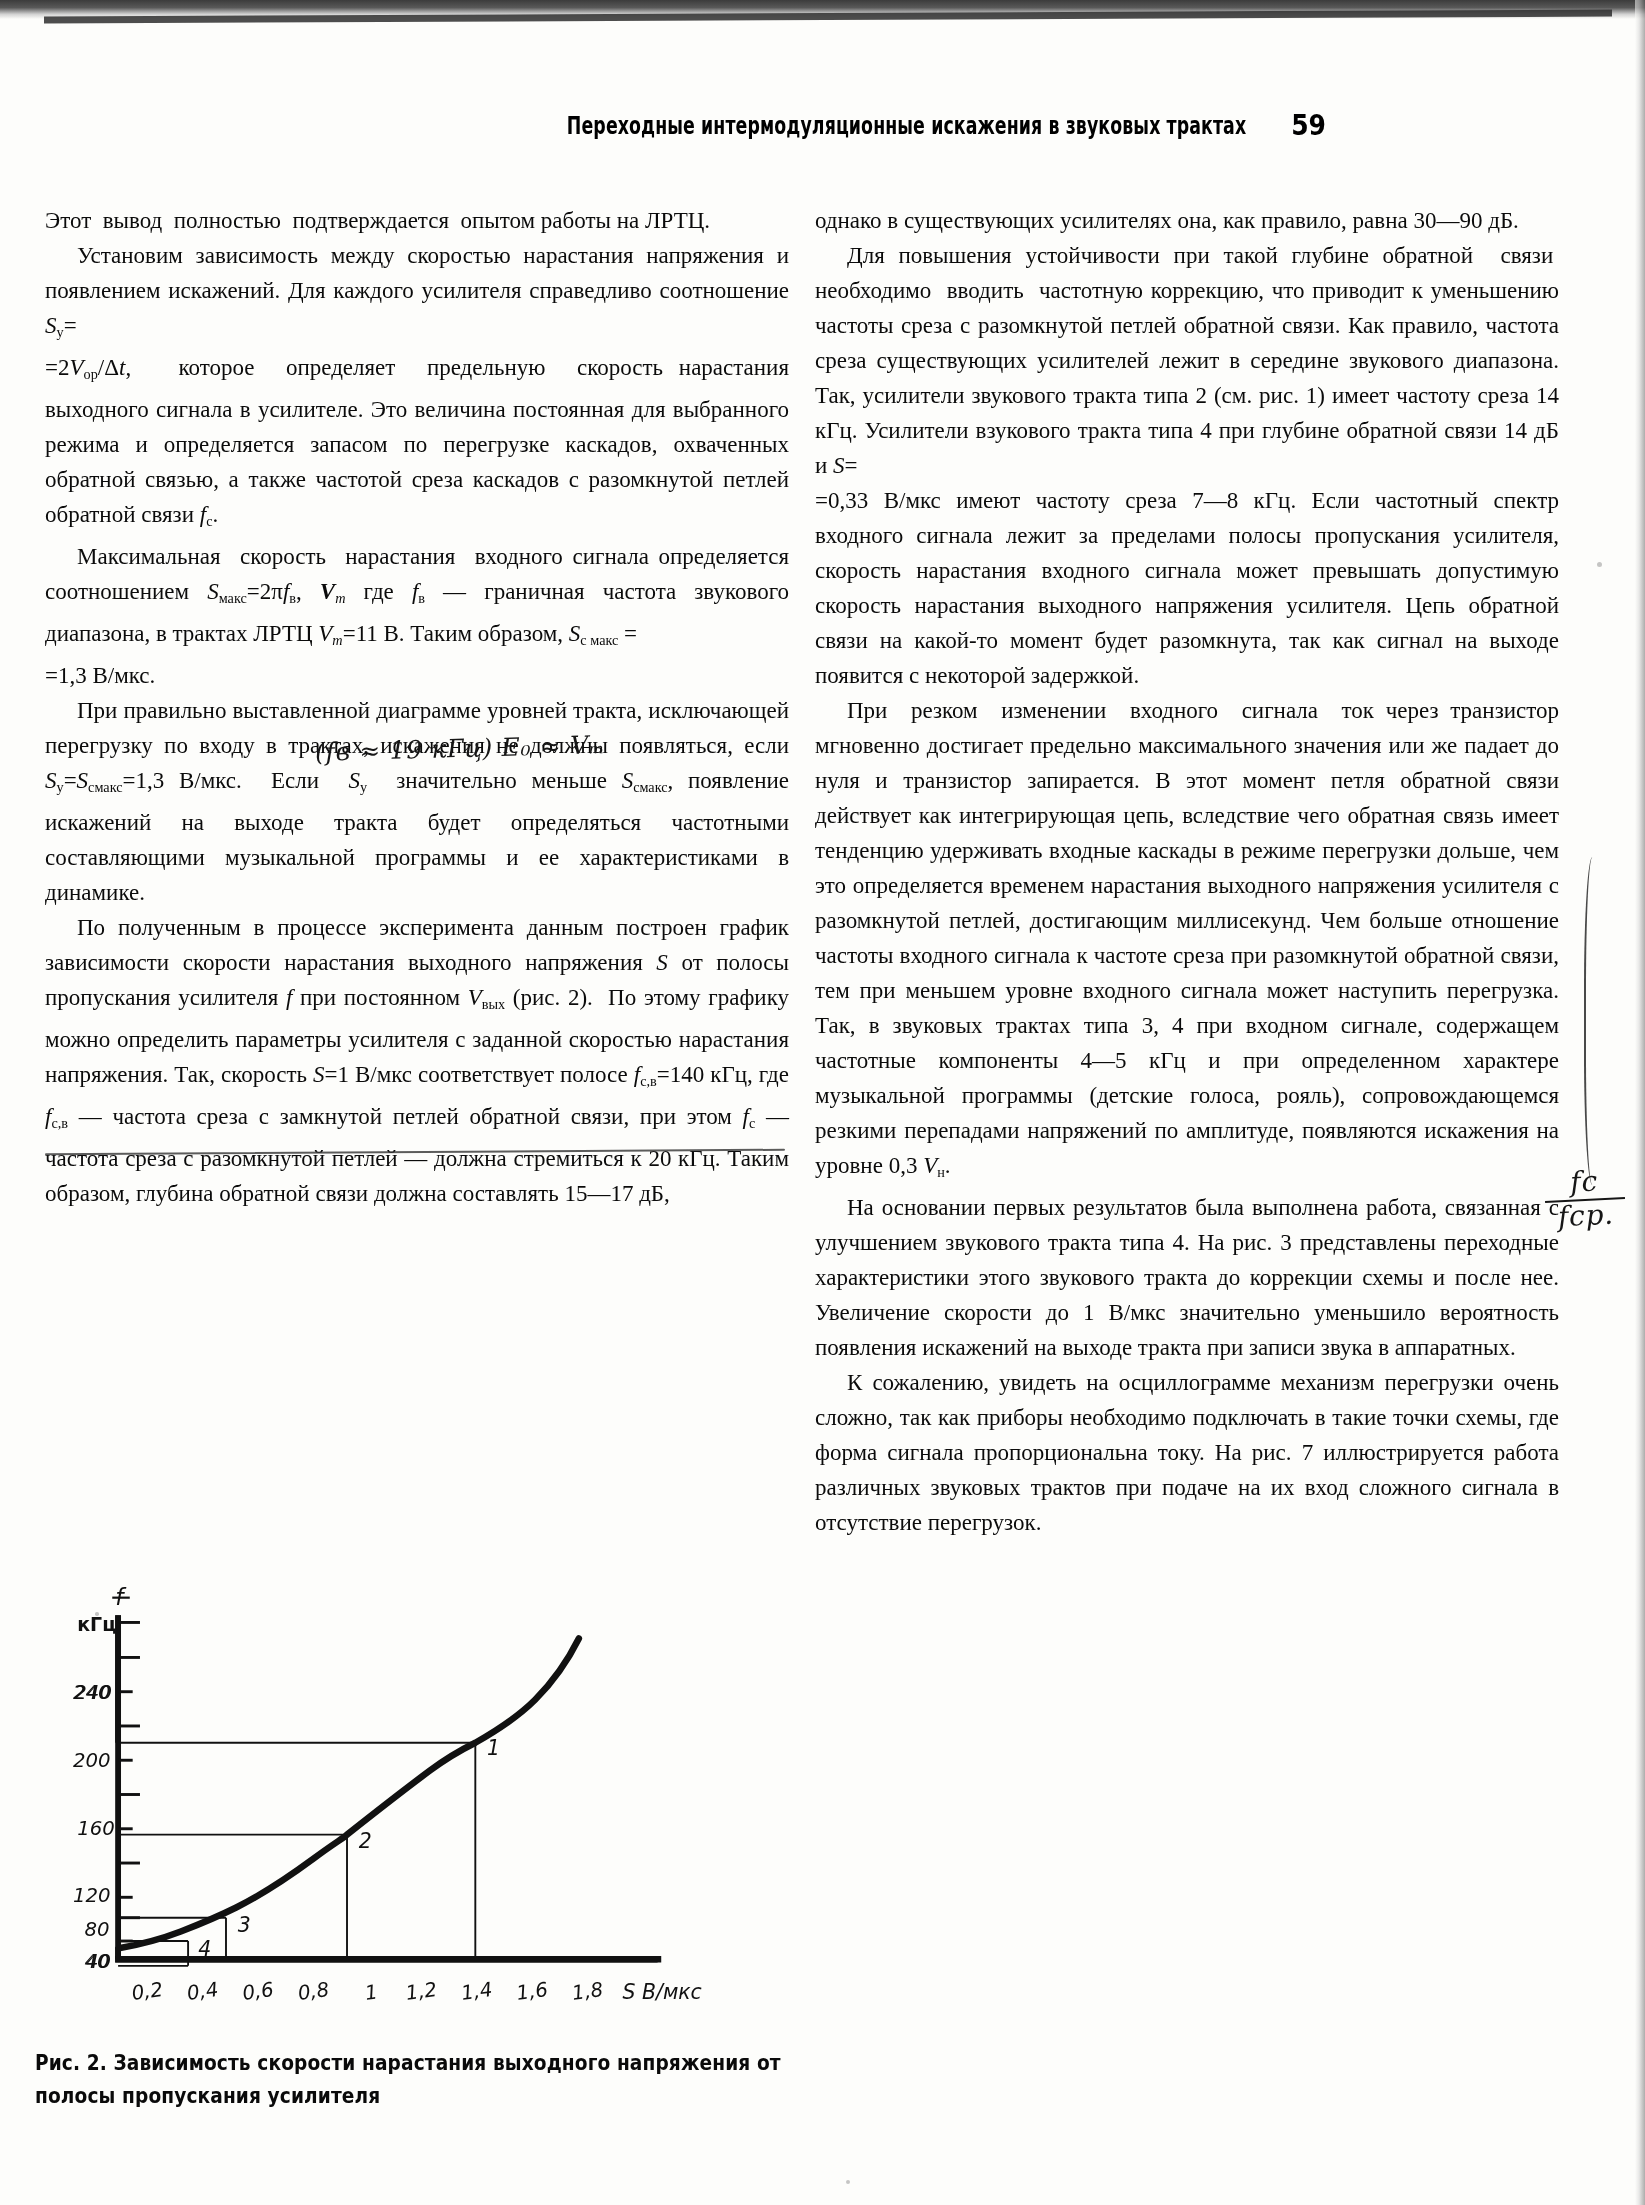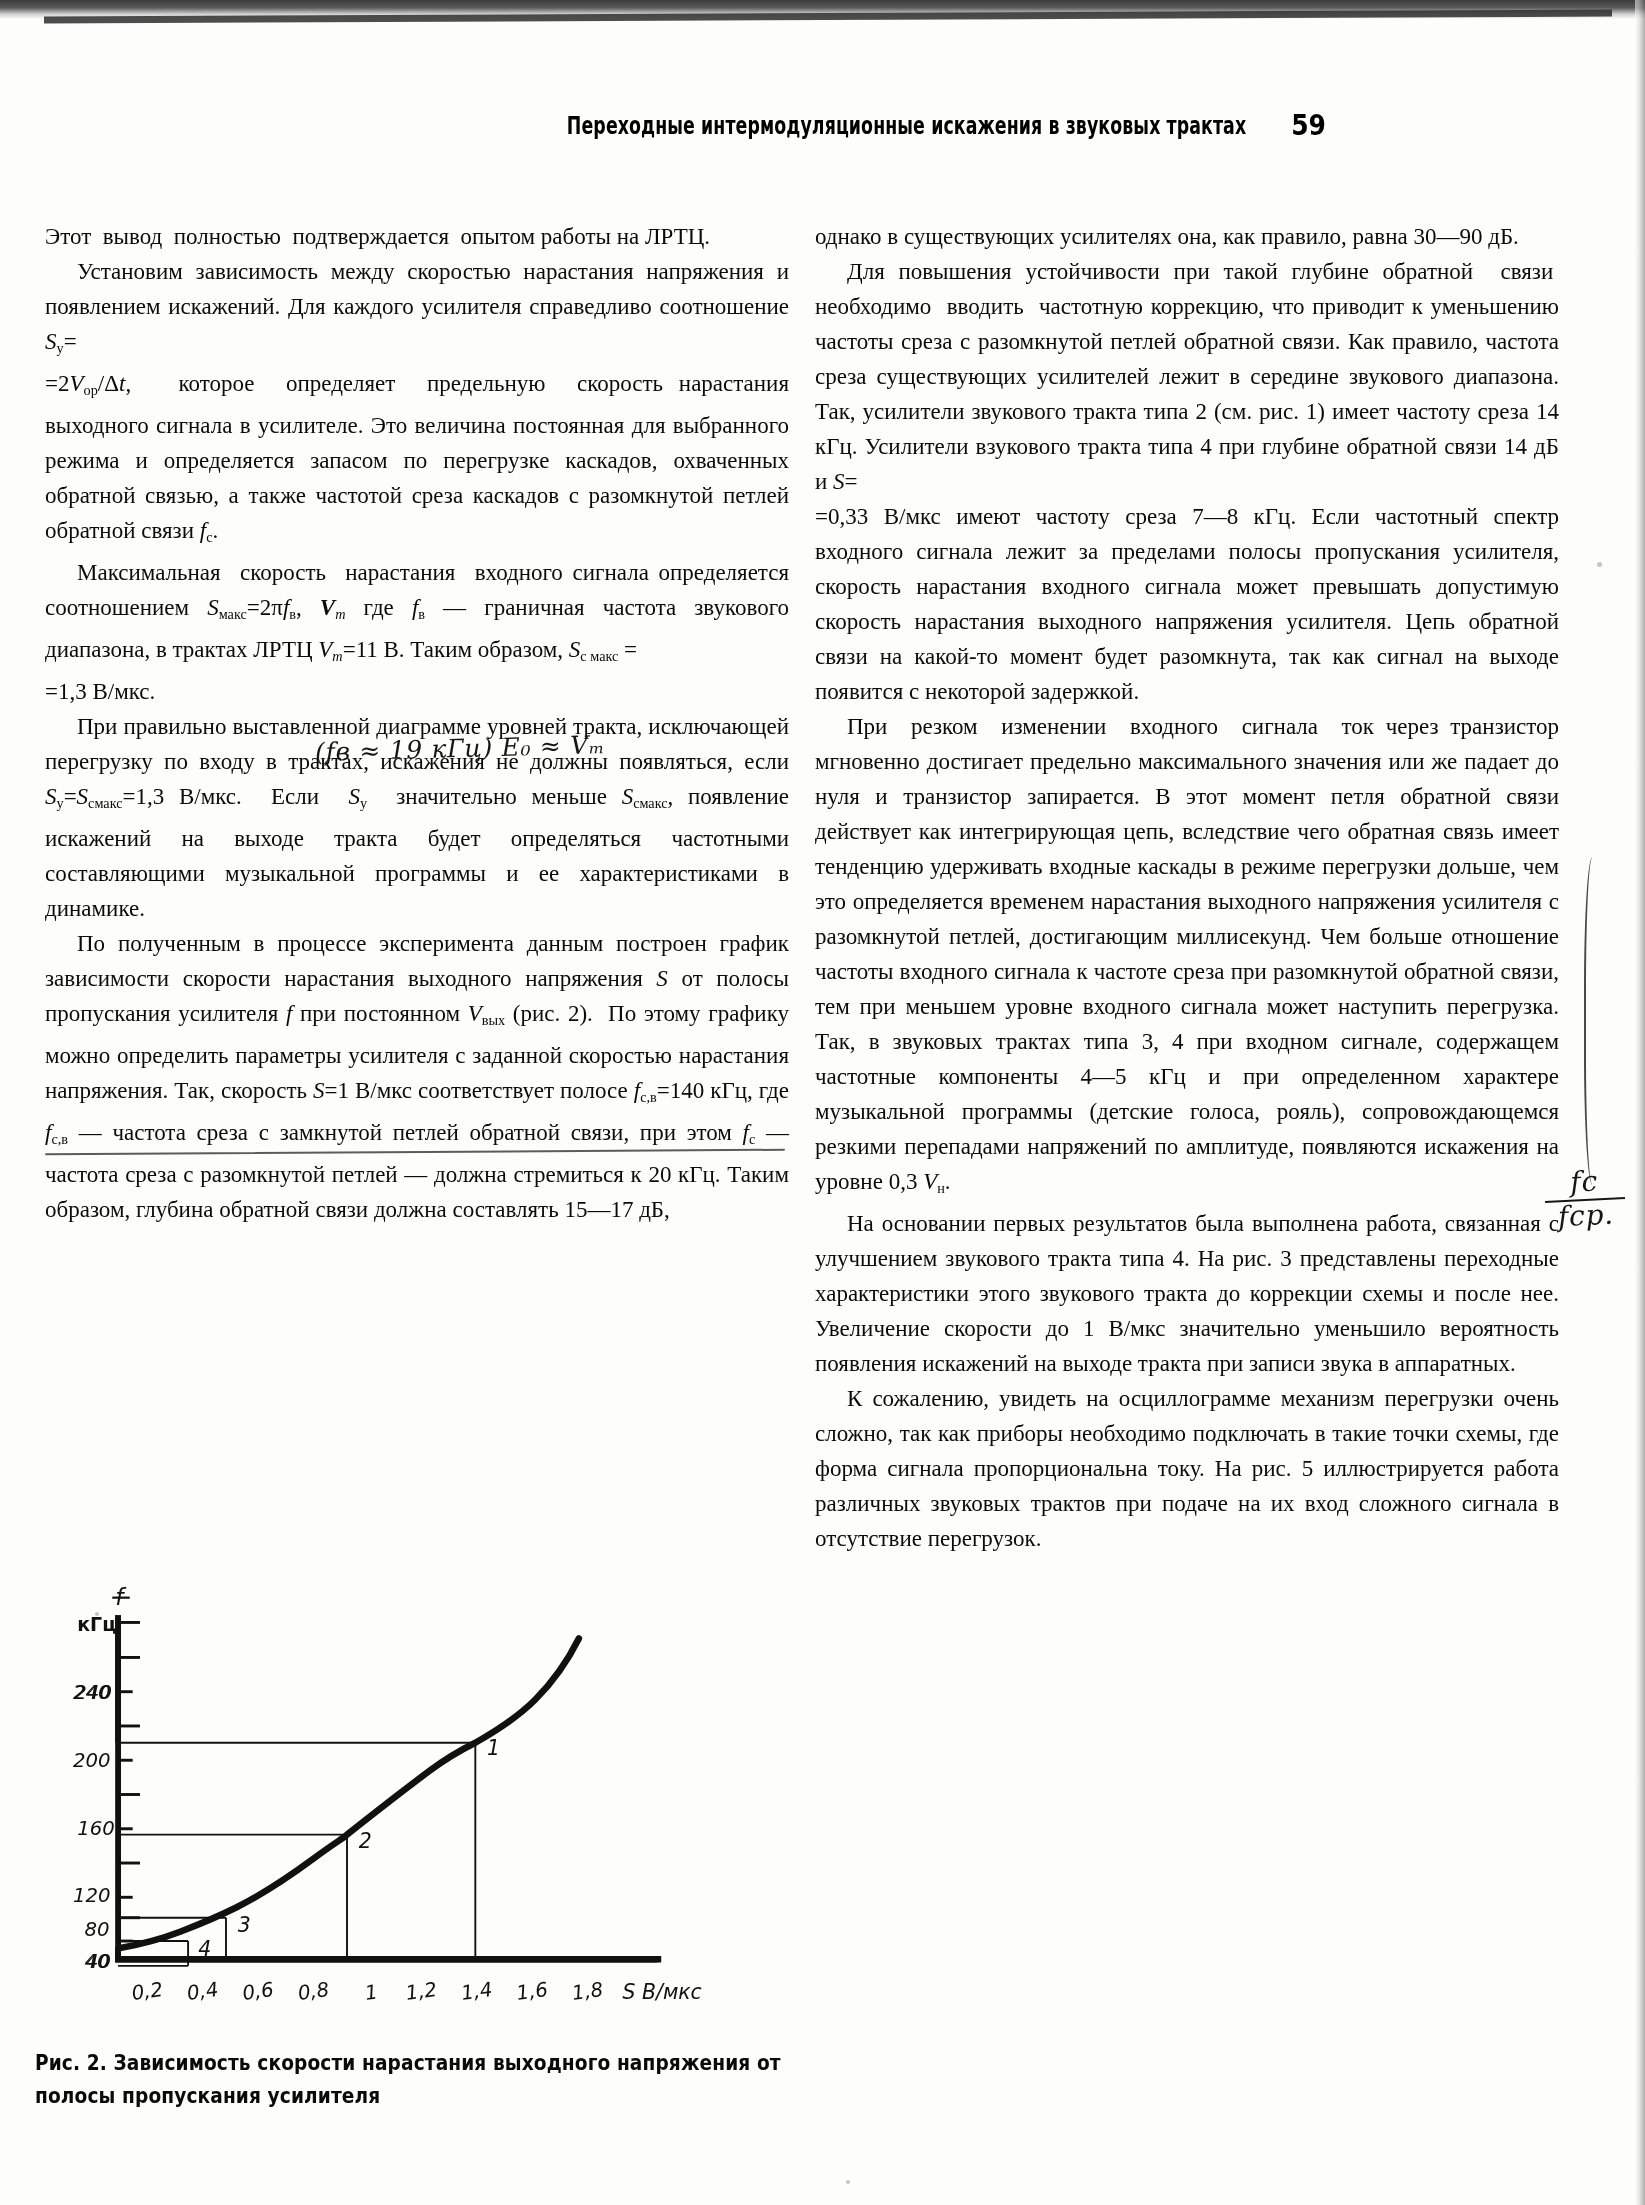--- a/index.html
+++ b/index.html
@@ -78,21 +78,21 @@
     font-size: 25px;
     color: #000;
     margin-left: 42px;
     vertical-align: middle;
     transform: scaleY(1.12);
   }
 
   
   .col {
     position: absolute;
-    top: 219px;
+    top: 203px;
     width: 744px;
     font-size: 23px;
     line-height: 35px;
     text-align: justify;
     text-justify: inter-word;
     color: #0b0b0b;
   }
   .col-left  { left: 45px; }
   .col-right { left: 815px; }
 
@@ -239,21 +239,21 @@
   <div class="col col-right">
 
     <p>однако в существующих усилителях она, как правило, равна 30—90 дБ.</p>
 
     <p class="indent">Для повышения устойчивости при такой глубине обратной&nbsp; связи&nbsp; необходимо&nbsp; вводить&nbsp; частотную коррекцию, что приводит к уменьшению частоты среза с разомкнутой петлей обратной связи. Как правило, частота среза существующих усилителей лежит в середине звукового диапазона. Так, усилители звукового тракта типа 2 (см. рис. 1) имеет частоту среза 14 кГц. Усилители взукового тракта типа 4 при глубине обратной связи 14 дБ и <i class="v">S</i>=<br>=0,33 В/мкс имеют частоту среза 7—8 кГц. Если частотный спектр входного сигнала лежит за пределами полосы пропускания усилителя, скорость нарастания входного сигнала может превышать допустимую скорость нарастания выходного напряжения усилителя. Цепь обратной связи на какой-то момент будет разомкнута, так как сигнал на выходе появится с некоторой задержкой.</p>
 
     <p class="indent">При&nbsp; резком&nbsp; изменении&nbsp; входного&nbsp; сигнала&nbsp; ток через транзистор мгновенно достигает предельно максимального значения или же падает до нуля и транзистор запирается. В этот момент петля обратной связи действует как интегрирующая цепь, вследствие чего обратная связь имеет тенденцию удерживать входные каскады в режиме перегрузки дольше, чем это определяется временем нарастания выходного напряжения усилителя с разомкнутой петлей, достигающим миллисекунд. Чем больше отношение частоты входного сигнала к частоте среза при разомкнутой обратной связи, тем при меньшем уровне входного сигнала может наступить перегрузка. Так, в звуковых трактах типа 3, 4 при входном сигнале, содержащем частотные компоненты 4—5 кГц и при определенном характере музыкальной программы (детские голоса, рояль), сопровождающемся резкими перепадами напряжений по амплитуде, появляются искажения на уровне 0,3 <i class="v">V</i><sub class="s">н</sub>.</p>
 
     <p class="indent">На основании первых результатов была выполнена работа, связанная с улучшением звукового тракта типа 4. На рис. 3 представлены переходные характеристики этого звукового тракта до коррекции схемы и после нее. Увеличение скорости до 1 В/мкс значительно уменьшило вероятность появления искажений на выходе тракта при записи звука в аппаратных.</p>
 
-    <p class="indent">К сожалению, увидеть на осциллограмме механизм перегрузки очень сложно, так как приборы необходимо подключать в такие точки схемы, где форма сигнала пропорциональна току. На рис. 5 иллюстрируется работа различных звуковых трактов при подаче на их вход сложного сигнала в отсутствие перегрузок.</p>
+    <p class="indent">К сожалению, увидеть на осциллограмме механизм перегрузки очень сложно, так как приборы необходимо подключать в такие точки схемы, где форма сигнала пропорциональна току. На рис. 7 иллюстрируется работа различных звуковых трактов при подаче на их вход сложного сигнала в отсутствие перегрузок.</p>
 
   </div>
 
   <div class="hand-brace" style="left:1584px; top:857px; width:19px; height:328px;"></div>
 
   <div class="hand hand-frac" style="left:1545px; top:1168px; width:80px;">
     <div>fс</div>
     <div class="bar"></div>
     <div>fср.</div>
   </div>

